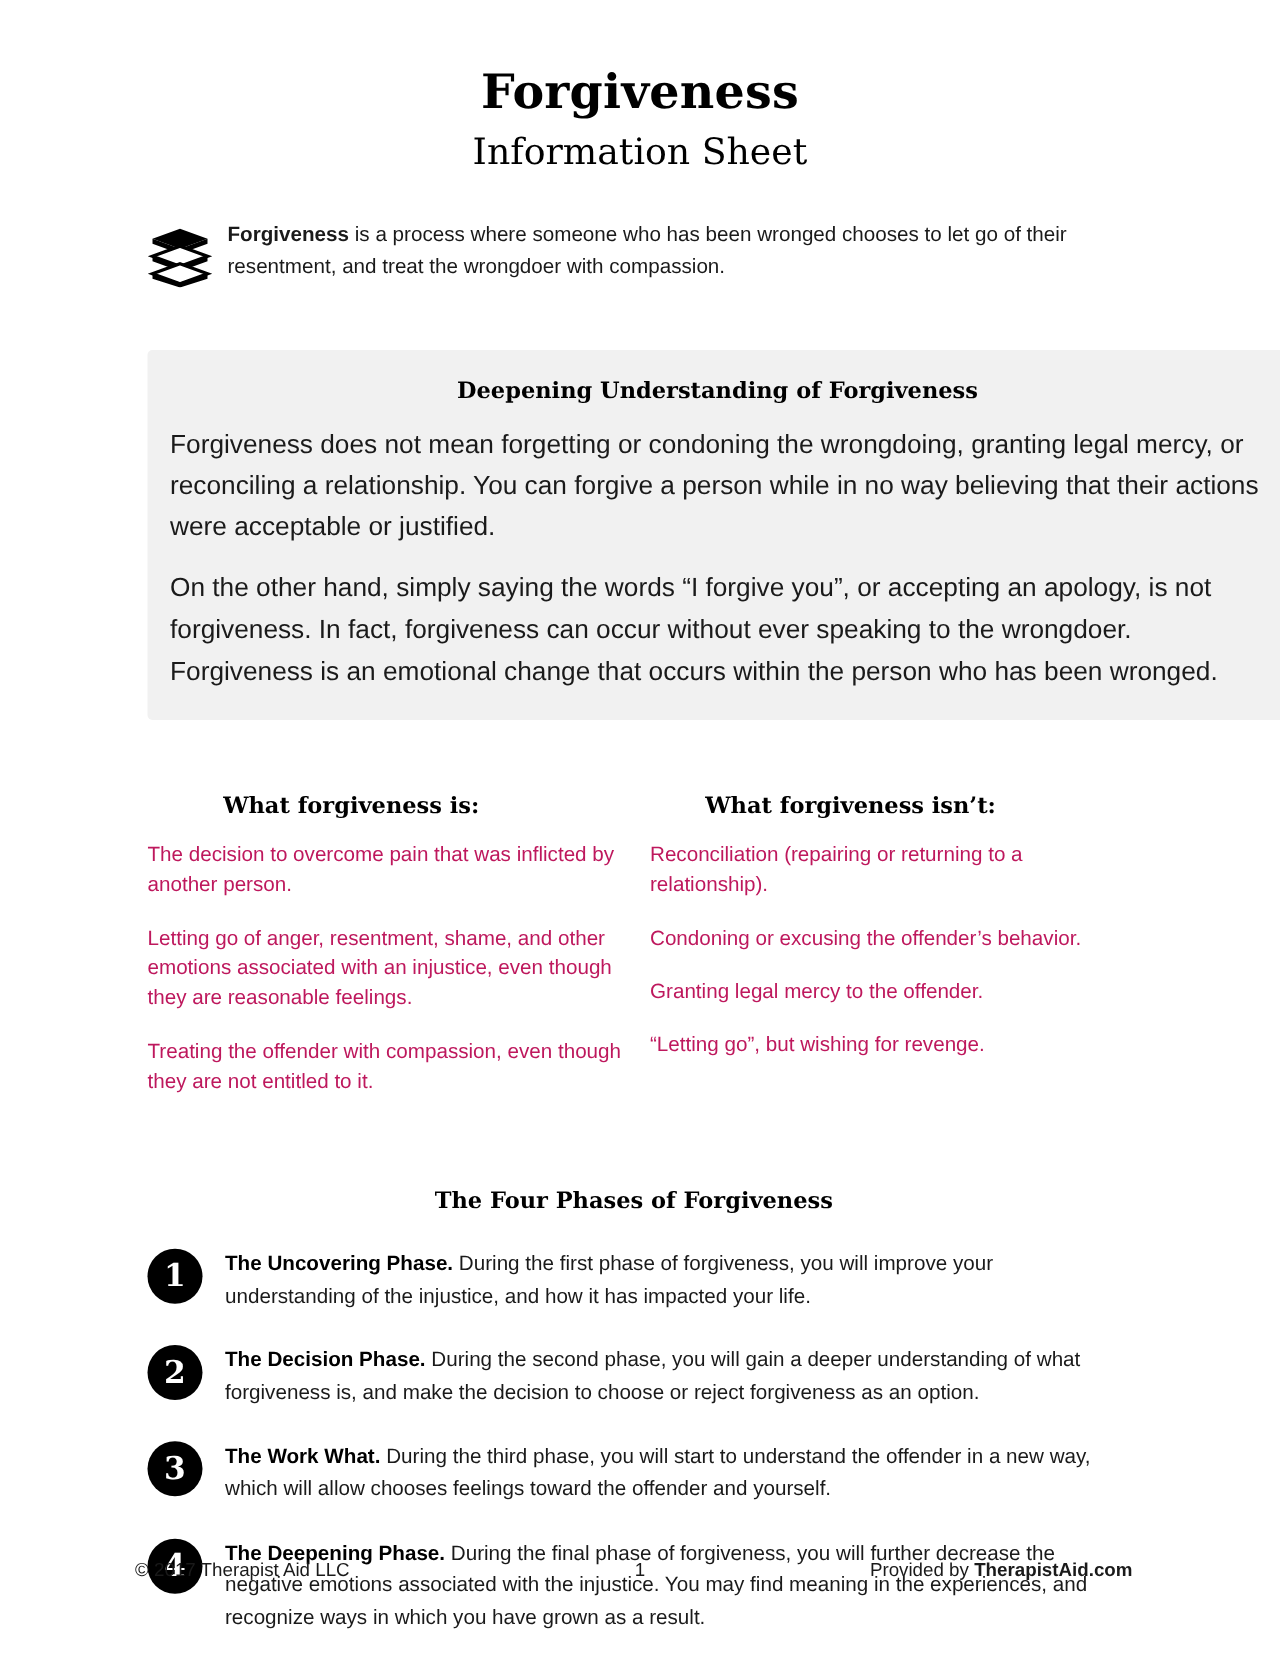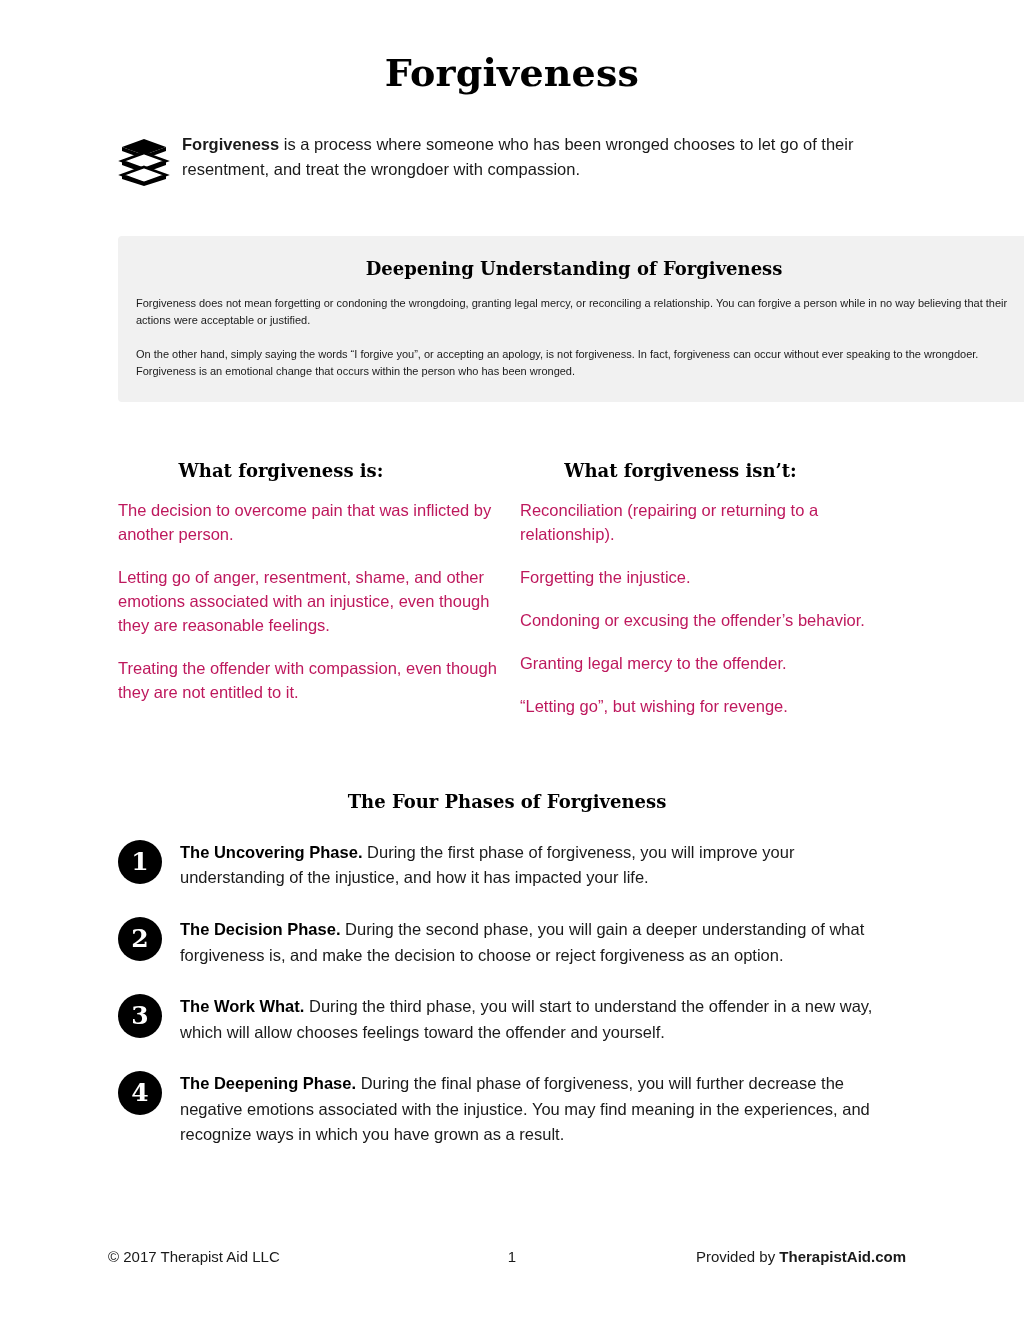--- a/index.html
+++ b/index.html
@@ -76,21 +76,21 @@
   }
   .callout-title {
     text-align: center;
     font-family: "DejaVu Serif", "Liberation Serif", serif;
     font-weight: bold;
     font-size: 18px;
     margin: 2px 0 16px 0;
     color: #000;
   }
   .callout p {
-    font-size: 11px;
+    font-size: 21px;
     line-height: 1.58;
     margin: 0 0 16px 0;
     color: #1a1a1a;
   }
   .callout p:last-child { margin-bottom: 0; }
 
   
   .compare {
     display: flex;
     margin: 58px 118px 0 118px;
@@ -177,20 +177,21 @@
   .footer-center { flex: 1 1 auto; text-align: center; padding-right: 80px;}
   .footer-right { flex: 0 0 auto; text-align: right; }
   .footer-right b { font-weight: bold; }
 </style>
 </head>
 <body>
 
 <div class="page">
 
   <h1 class="doc-title">Forgiveness</h1>
+  <h2 class="doc-subtitle">Information Sheet</h2>
 
   <div class="intro">
     <span class="book-icon">
       <svg viewBox="0 0 52 50" width="52" height="50" aria-hidden="true">
 
         <polygon points="26,3 48,11 26,19 4,11" fill="#000"></polygon>
         <path d="M4,11 L4,15 L26,23 L48,15 L48,11 L26,19 Z" fill="#000"></path>
 
         <polygon points="26,17 48,25 26,33 4,25" fill="#fff" stroke="#000" stroke-width="2.6"></polygon>
         <path d="M4,25 L4,29 L26,37 L48,29 L48,25 L26,33 Z" fill="#000"></path>
@@ -213,21 +214,20 @@
   <div class="compare">
     <div class="compare-col left">
       <div class="col-head">What forgiveness is:</div>
       <p class="col-item">The decision to overcome pain that was inflicted by another person.</p>
       <p class="col-item">Letting go of anger, resentment, shame, and other emotions associated with an injustice, even though they are reasonable feelings.</p>
       <p class="col-item">Treating the offender with compassion, even though they are not entitled to it.</p>
     </div>
     <div class="compare-col right">
       <div class="col-head">What forgiveness isn’t:</div>
       <p class="col-item">Reconciliation (repairing or returning to a relationship).</p>
-      <p class="col-item">Forgetting the injustice.</p>
       <p class="col-item">Condoning or excusing the offender’s behavior.</p>
       <p class="col-item">Granting legal mercy to the offender.</p>
       <p class="col-item">“Letting go”, but wishing for revenge.</p>
     </div>
   </div>
 
   <div class="phases">
     <div class="phases-title">The Four Phases of Forgiveness</div>
 
     <div class="phase">

